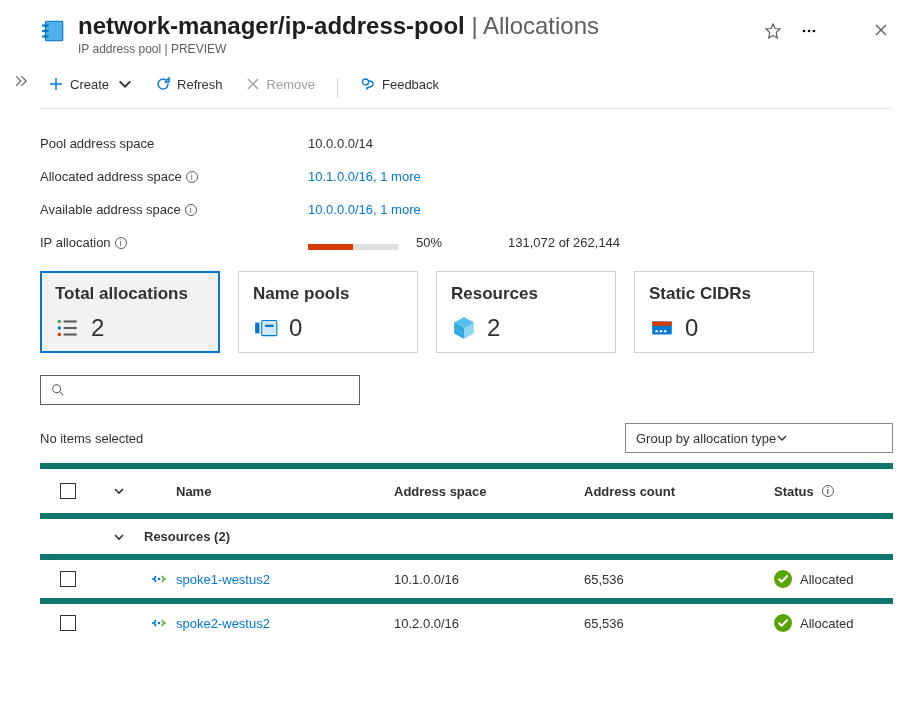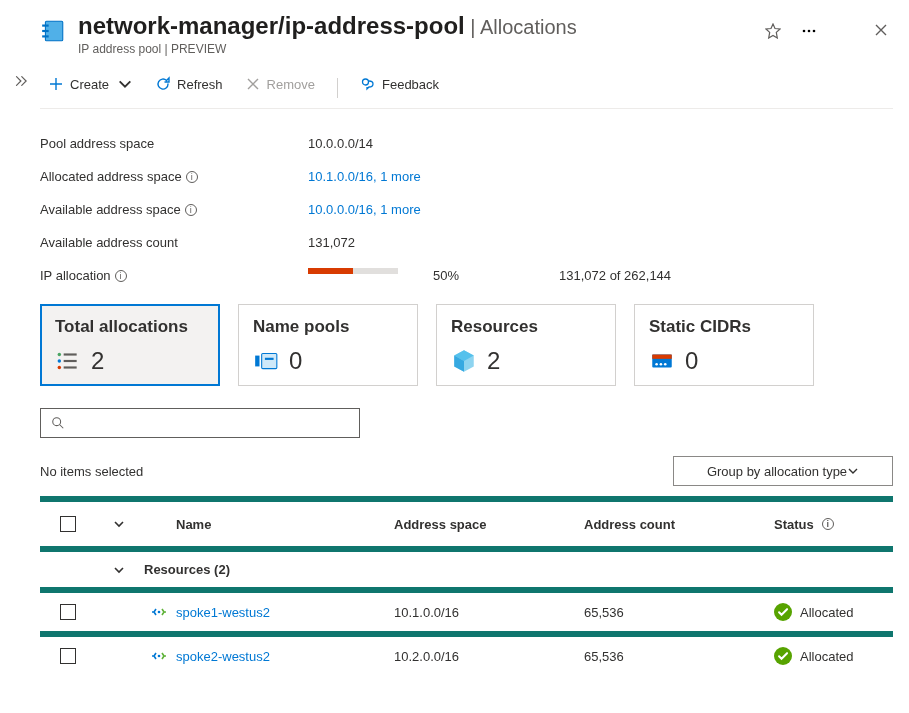--- a/index.html
+++ b/index.html
@@ -5,54 +5,54 @@
   * { box-sizing: border-box; font-family: "Segoe UI", -apple-system, sans-serif; }
   body { margin: 0; background: #fff; color: #323130; font-size: 13px; width: 909px; }
   .page { display: flex; }
   .left-rail { width: 40px; padding-top: 70px; text-align: center; }
   .content { flex: 1; padding: 8px 16px 16px 0; }
   .hdr { display: flex; align-items: flex-start; gap: 12px; padding: 4px 0 6px 0; }
   .hdr-icon svg { width: 26px; height: 26px; margin-top: 6px; }
   .hdr-text { flex: 1; }
   .title-row { display: flex; align-items: center; gap: 10px; }
   .title { font-size: 24px; font-weight: 600; color: #201f1e; margin: 0; }
-  .title-suffix { font-size: 20px; font-weight: 400; color: #605e5c; }
+  .title-suffix { font-size: 24px; font-weight: 400; color: #605e5c; }
   .hdr-actions { display: flex; gap: 12px; align-items: center; padding-top: 6px; }
   .crumb { font-size: 12px; color: #605e5c; padding-top: 2px; }
   .icon-btn { background: none; border: none; padding: 4px; cursor: pointer; color: #605e5c; font-size: 14px; }
   .icon-btn.close { font-size: 18px; }
   .toolbar { display: flex; align-items: flex-end; gap: 6px; padding: 8px 0 10px 0; border-bottom: 1px solid #edebe9; }
   .tb-btn { display: inline-flex; align-items: center; gap: 6px; background: none; border: none; padding: 6px 8px; cursor: pointer; font-size: 13px; color: #323130; }
   .tb-btn svg { width: 16px; height: 16px; }
   .tb-btn.primary svg { color: #0078d4; }
   .tb-btn.disabled { color: #a19f9d; cursor: default; }
   .tb-btn.disabled svg { color: #a19f9d; }
   .tb-sep { width: 1px; height: 20px; background: #d2d0ce; margin: 0 8px; }
   .chev-small { margin-left: 2px; }
   .details { padding: 18px 0 8px 0; }
   .detail-row { display: flex; align-items: center; padding: 9px 0; font-size: 13px; }
   .detail-label { width: 268px; color: #323130; display: flex; align-items: center; gap: 4px; }
   .detail-val { color: #323130; }
   .detail-val.link { color: #0078d4; cursor: pointer; }
   .info-ic { display: inline-flex; border: 1px solid #605e5c; border-radius: 50%; width: 12px; height: 12px; align-items: center; justify-content: center; font-size: 9px; color: #605e5c; }
-  .alloc-row { display: flex; align-items: flex-start; gap: 35px; }
+  .alloc-row { display: flex; align-items: flex-end; gap: 18px; }
   .prog-bar { width: 90px; height: 6px; background: #e1dfdd; position: relative; }
   .prog-fill { position: absolute; left: 0; top: 0; height: 100%; background: #d83b01; }
   .cards { display: flex; gap: 18px; padding: 4px 0 18px 0; }
   .card { border: 1px solid #d2d0ce; background: #fff; padding: 12px 14px 10px 14px; width: 180px; }
   .card.active { border: 2px solid #0078d4; background: #f3f2f1; padding: 11px 13px 9px 13px; }
   .card-title { font-size: 17px; font-weight: 600; margin: 0 0 10px 0; }
   .card-body { display: flex; align-items: center; gap: 10px; }
   .card-body svg { width: 26px; height: 26px; }
   .card-num { font-size: 24px; font-weight: 400; }
   .search-wrap { padding: 4px 0 14px 0; }
   .search-box { display: flex; align-items: center; border: 1px solid #605e5c; width: 320px; height: 30px; padding: 0 10px; gap: 10px; }
   .search-box input { border: none; outline: none; flex: 1; font-size: 13px; color: #605e5c; background: transparent; }
   .tbl-bar { display: flex; align-items: center; justify-content: space-between; padding: 4px 0 10px 0; gap: 48px; }
-  .groupby { border: 1px solid #8a8886; height: 30px; width: 220px; display: flex; align-items: center; justify-content: center; padding: 0 10px; font-size: 13px; cursor: pointer; }
+  .groupby { border: 1px solid #8a8886; height: 30px; width: 268px; display: flex; align-items: center; justify-content: flex-start; padding: 0 10px; font-size: 13px; cursor: pointer; }
   .tbl { width: 100%; }
   .tbl-head, .tbl-row, .tbl-group { display: flex; align-items: center; border-top: 6px solid #0f766e; padding: 10px 0; }
   .tbl-head { font-weight: 600; padding: 14px 0; }
   .col-check { width: 56px; display: flex; justify-content: center; }
   .col-exp { width: 46px; display: flex; justify-content: center; }
   .col-ico { width: 34px; display: flex; justify-content: center; }
   .col-name { width: 218px; }
   .col-addr { width: 190px; }
   .col-cnt { width: 190px; }
   .col-status { flex: 1; display: flex; align-items: center; gap: 8px; }
@@ -161,24 +161,20 @@
         <div class="detail-val link">10.1.0.0/16, 1 more</div>
       </div>
       <div class="detail-row">
         <div class="detail-label">
           <span>Available address space</span>
           <span class="info-ic">i</span>
         </div>
         <div class="detail-val link">10.0.0.0/16, 1 more</div>
       </div>
       <div class="detail-row">
-        <div class="detail-label">Available address count</div>
-        <div class="detail-val">131,072</div>
-      </div>
-      <div class="detail-row">
         <div class="detail-label">
           <span>IP allocation</span>
           <span class="info-ic">i</span>
         </div>
         <div class="alloc-row">
           <div class="prog-bar">
             <div class="prog-fill" id="prog-fill" style="width: 50%;"></div>
           </div>
           <span>50%</span>
           <span style="width:30px;"></span>

